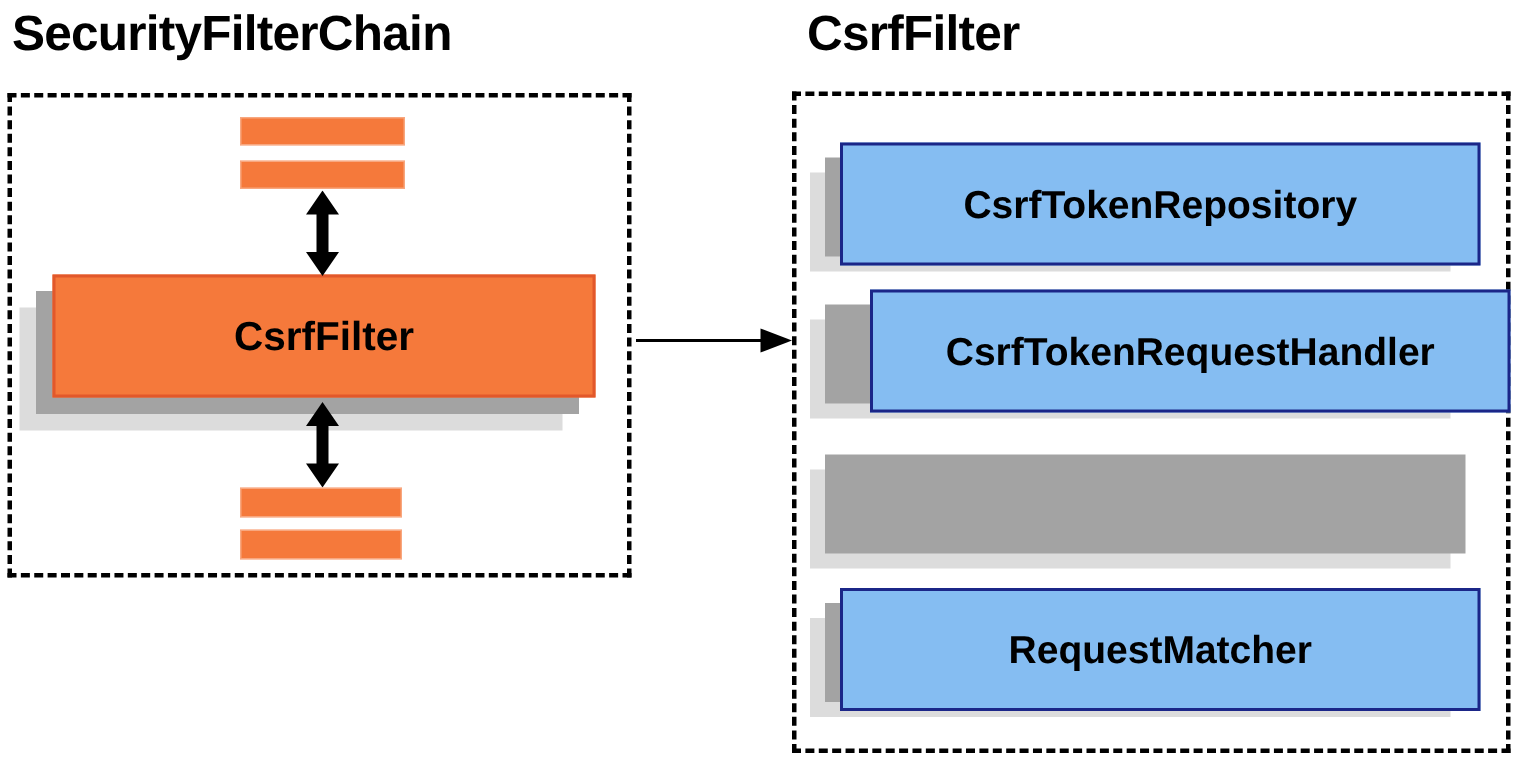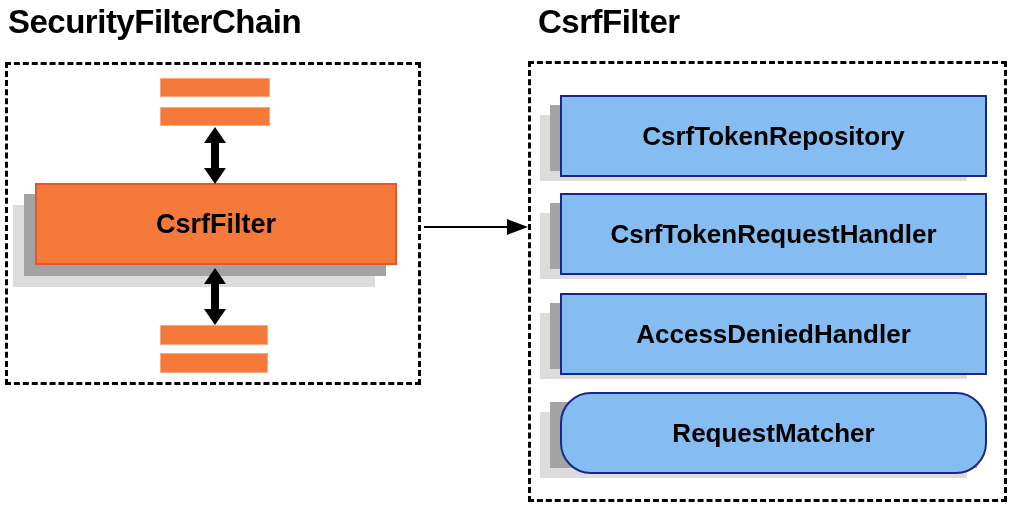--- a/index.html
+++ b/index.html
@@ -123,29 +123,26 @@
   </div>
 
   <div class="shadow light" style="left:540px; top:115px; width:427px; height:66px;"></div>
   <div class="shadow dark" style="left:550px; top:105px; width:427px; height:66px;"></div>
   <div class="blue-box" style="top:95px;">
     <span>CsrfTokenRepository</span>
   </div>
 
   <div class="shadow light" style="left:540px; top:213px; width:427px; height:66px;"></div>
   <div class="shadow dark" style="left:550px; top:203px; width:427px; height:66px;"></div>
-  <div class="blue-box" style="top:193px;">
+  <div class="blue-box" style="top:193px;margin-left:20px;">
     <span>CsrfTokenRequestHandler</span>
   </div>
 
   <div class="shadow light" style="left:540px; top:313px; width:427px; height:66px;"></div>
   <div class="shadow dark" style="left:550px; top:303px; width:427px; height:66px;"></div>
-  <div class="blue-box" style="top:293px;">
-    <span>AccessDeniedHandler</span>
-  </div>
 
   <div class="shadow light" style="left:540px; top:412px; width:427px; height:66px;"></div>
   <div class="shadow dark" style="left:550px; top:402px; width:427px; height:66px;"></div>
-  <div class="blue-box" style="top:392px;border-radius:31px;">
+  <div class="blue-box" style="top:392px;">
     <span>RequestMatcher</span>
   </div>
 
 </div>
 
 </body></html>

